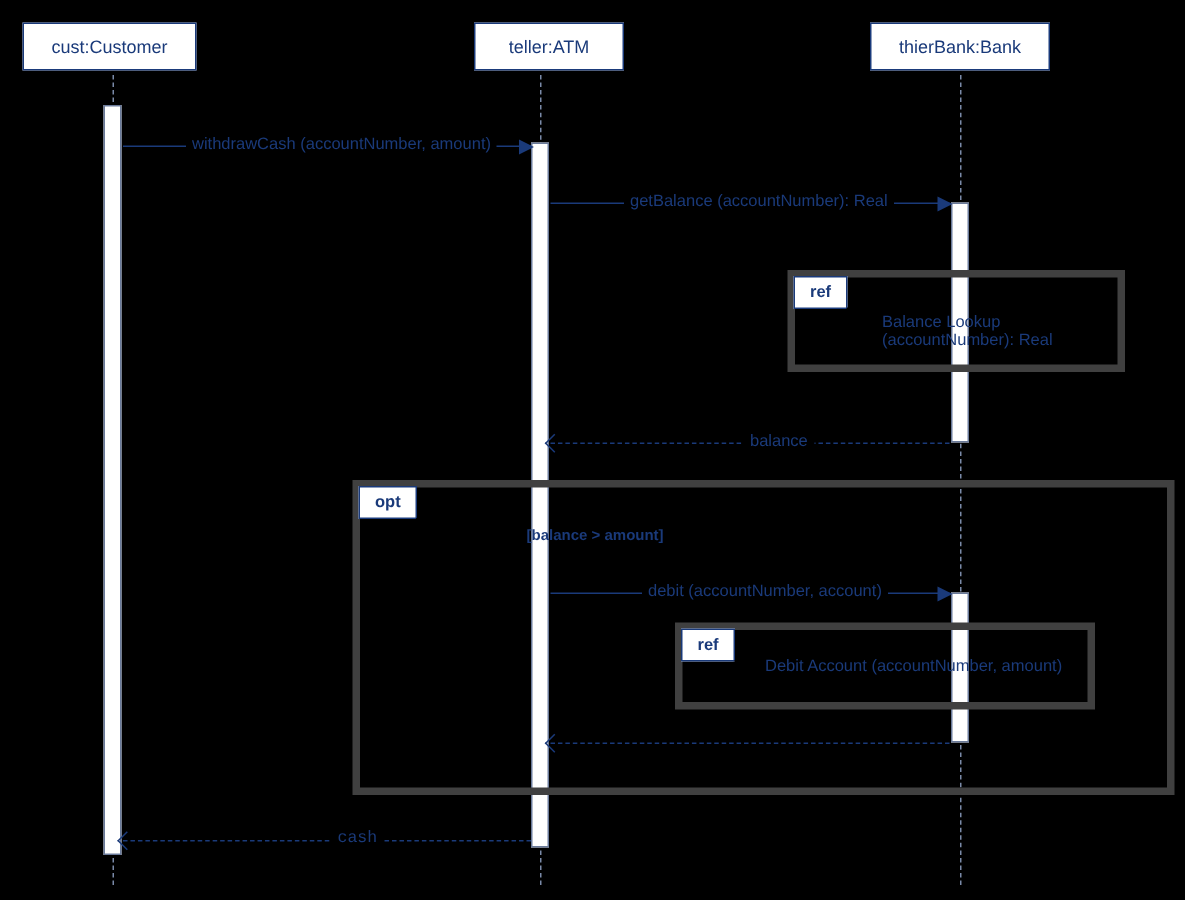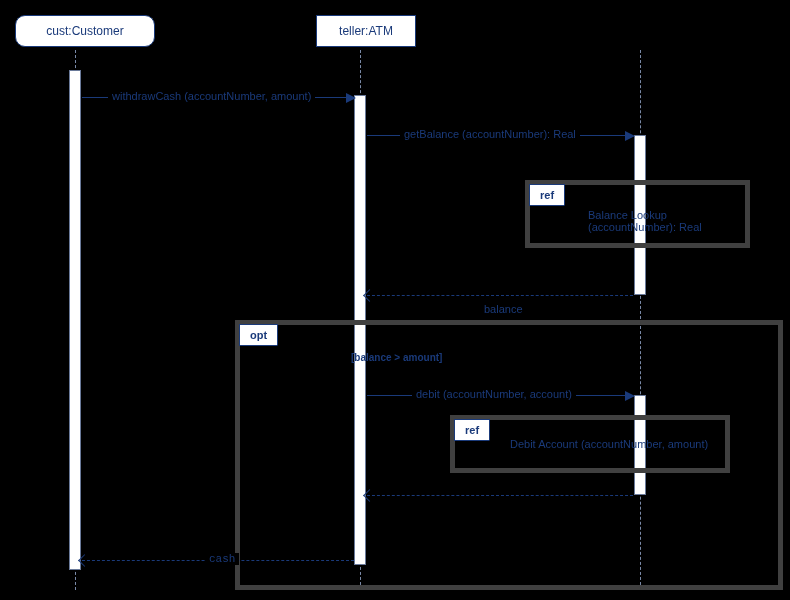--- a/index.html
+++ b/index.html
@@ -71,20 +71,21 @@
     transform: rotate(45deg);
     background: none;
   }
   .msg-label {
     position: absolute;
     color: #1a3a7a;
     font-size: 11px;
     white-space: nowrap;
     background: #000;
     padding: 0 4px;
+    margin-left: 16px;
   }
   .frag {
     position: absolute;
     border: 5px solid #404040;
     box-sizing: border-box;
   }
   .frag-label {
     position: absolute;
     top: -1px;
     left: -1px;
@@ -118,22 +119,23 @@
     font-size: 10px;
     font-weight: bold;
     margin-left: 36px;
   }
 </style>
 </head>
 <body>
 
 <div class="canvas">
 
-  <div class="lifeline-head" style="left:15px;top:15px;width:140px;border-radius:10px;">cust:Customer</div>
+  <div class="lifeline-head" style="left:15px;top:15px;width:116px;">cust:Customer</div>
   <div class="lifeline-head" style="left:296px;top:15px;width:100px;margin-left:20px;">teller:ATM</div>
+  <div class="lifeline-head" style="left:580px;top:15px;width:120px;">thierBank:Bank</div>
 
   <div class="lifeline" style="left:75px;"></div>
   <div class="lifeline" style="left:360px;"></div>
   <div class="lifeline" style="left:640px;"></div>
 
   <div class="activation" style="left:69px;top:70px;height:500px;"></div>
   <div class="activation" style="left:354px;top:95px;height:470px;"></div>
   <div class="activation" style="left:634px;top:135px;height:160px;"></div>
   <div class="activation" style="left:634px;top:395px;height:100px;"></div>
 
@@ -148,23 +150,23 @@
   <div class="msg-label" style="left:400px;top:128px;">getBalance (accountNumber): Real</div>
 
   <div class="frag" style="left:525px;top:180px;width:225px;height:68px;">
     <div class="frag-label">ref</div>
     <div class="frag-text" style="left:58px;top:24px;width:160px;">Balance Lookup (accountNumber): Real</div>
   </div>
 
   <div class="msg msg-dashed" style="left:367px;top:295px;width:266px;">
     <div class="arrow-left-open"></div>
   </div>
-  <div class="msg-label" style="left:480px;top:303px;">balance</div>
+  <div class="msg-label" style="left:480px;top:288px;">balance</div>
 
-  <div class="frag" style="left:235px;top:320px;width:548px;height:270px;">
+  <div class="frag" style="left:235px;top:320px;width:548px;height:210px;">
     <div class="frag-label">opt</div>
     <div class="guard" style="left:75px;top:27px;">[balance &gt; amount]</div>
   </div>
 
   <div class="msg msg-solid" style="left:367px;top:395px;width:266px;">
     <div class="arrow-right-solid"></div>
   </div>
   <div class="msg-label" style="left:412px;top:388px;">debit (accountNumber, account)</div>
 
   <div class="frag" style="left:450px;top:415px;width:280px;height:58px;">

